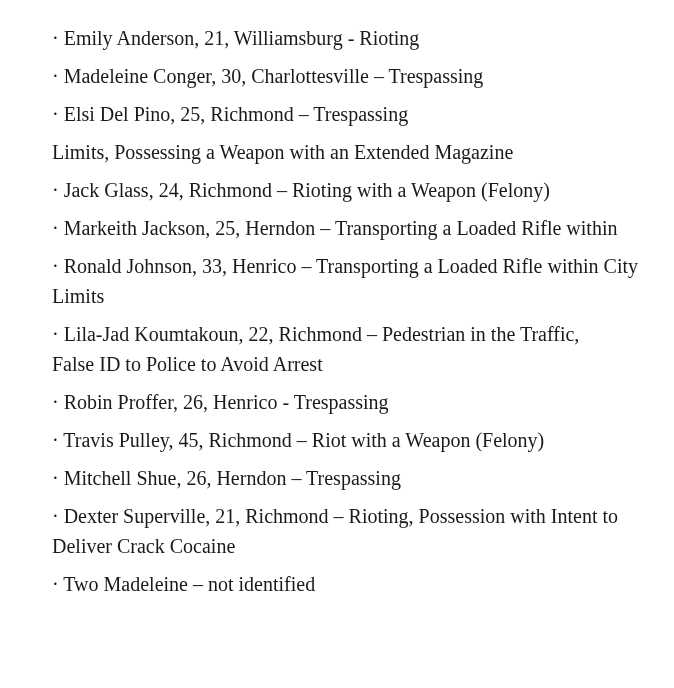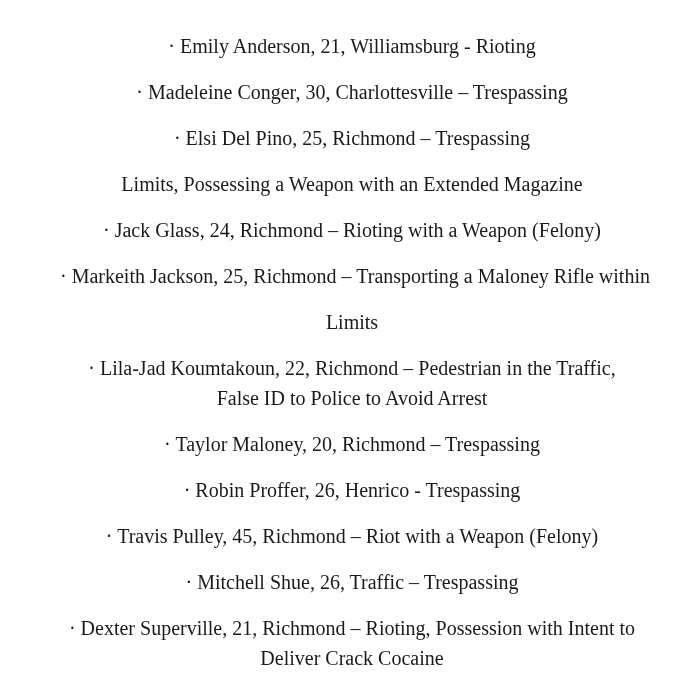--- a/index.html
+++ b/index.html
@@ -16,23 +16,22 @@
     box-sizing: border-box;
     width: 674px;
     height: 688px;
     padding: 15px 14px 0 44px;
     font-family: "Liberation Serif", "DejaVu Serif", serif;
     font-size: 20px;
     line-height: 30px;
     color: #1a1a1a;
   }
   .entry {
-    margin: 16px;
+    margin: 8px;
     padding: 0;
-    text-align: center;
   }
   .line {
     white-space: pre;
     overflow: visible;
   }
 </style>
 </head>
 <body style="background: rgb(255, 255, 255);">
 
 <div class="article" id="arrest-list" style="color: rgb(26, 26, 26);">
@@ -45,40 +44,38 @@
     <div class="entry">
       <div class="line">· Elsi Del Pino, 25, Richmond – Trespassing</div>
     </div>
     <div class="entry">
       <div class="line">Limits, Possessing a Weapon with an Extended Magazine</div>
     </div>
     <div class="entry">
       <div class="line">· Jack Glass, 24, Richmond – Rioting with a Weapon (Felony)</div>
     </div>
     <div class="entry">
-      <div class="line">· Markeith Jackson, 25, Richmond – Transporting a Maloney Rifle within</div>
+      <div class="line">· Markeith Jackson, 25, Herndon – Transporting a Loaded Rifle within</div>
     </div>
     <div class="entry">
+      <div class="line">· Ronald Johnson, 33, Henrico – Transporting a Loaded Rifle within City</div>
       <div class="line">Limits</div>
     </div>
     <div class="entry">
       <div class="line">· Lila-Jad Koumtakoun, 22, Richmond – Pedestrian in the Traffic,</div>
       <div class="line">False ID to Police to Avoid Arrest</div>
-    </div>
-    <div class="entry">
-      <div class="line">· Taylor Maloney, 20, Richmond – Trespassing</div>
     </div>
     <div class="entry">
       <div class="line">· Robin Proffer, 26, Henrico - Trespassing</div>
     </div>
     <div class="entry">
       <div class="line">· Travis Pulley, 45, Richmond – Riot with a Weapon (Felony)</div>
     </div>
     <div class="entry">
-      <div class="line">· Mitchell Shue, 26, Traffic – Trespassing</div>
+      <div class="line">· Mitchell Shue, 26, Herndon – Trespassing</div>
     </div>
     <div class="entry">
       <div class="line">· Dexter Superville, 21, Richmond – Rioting, Possession with Intent to</div>
       <div class="line">Deliver Crack Cocaine</div>
     </div>
     <div class="entry">
       <div class="line">· Two Madeleine – not identified</div>
     </div>
   </div>
 

